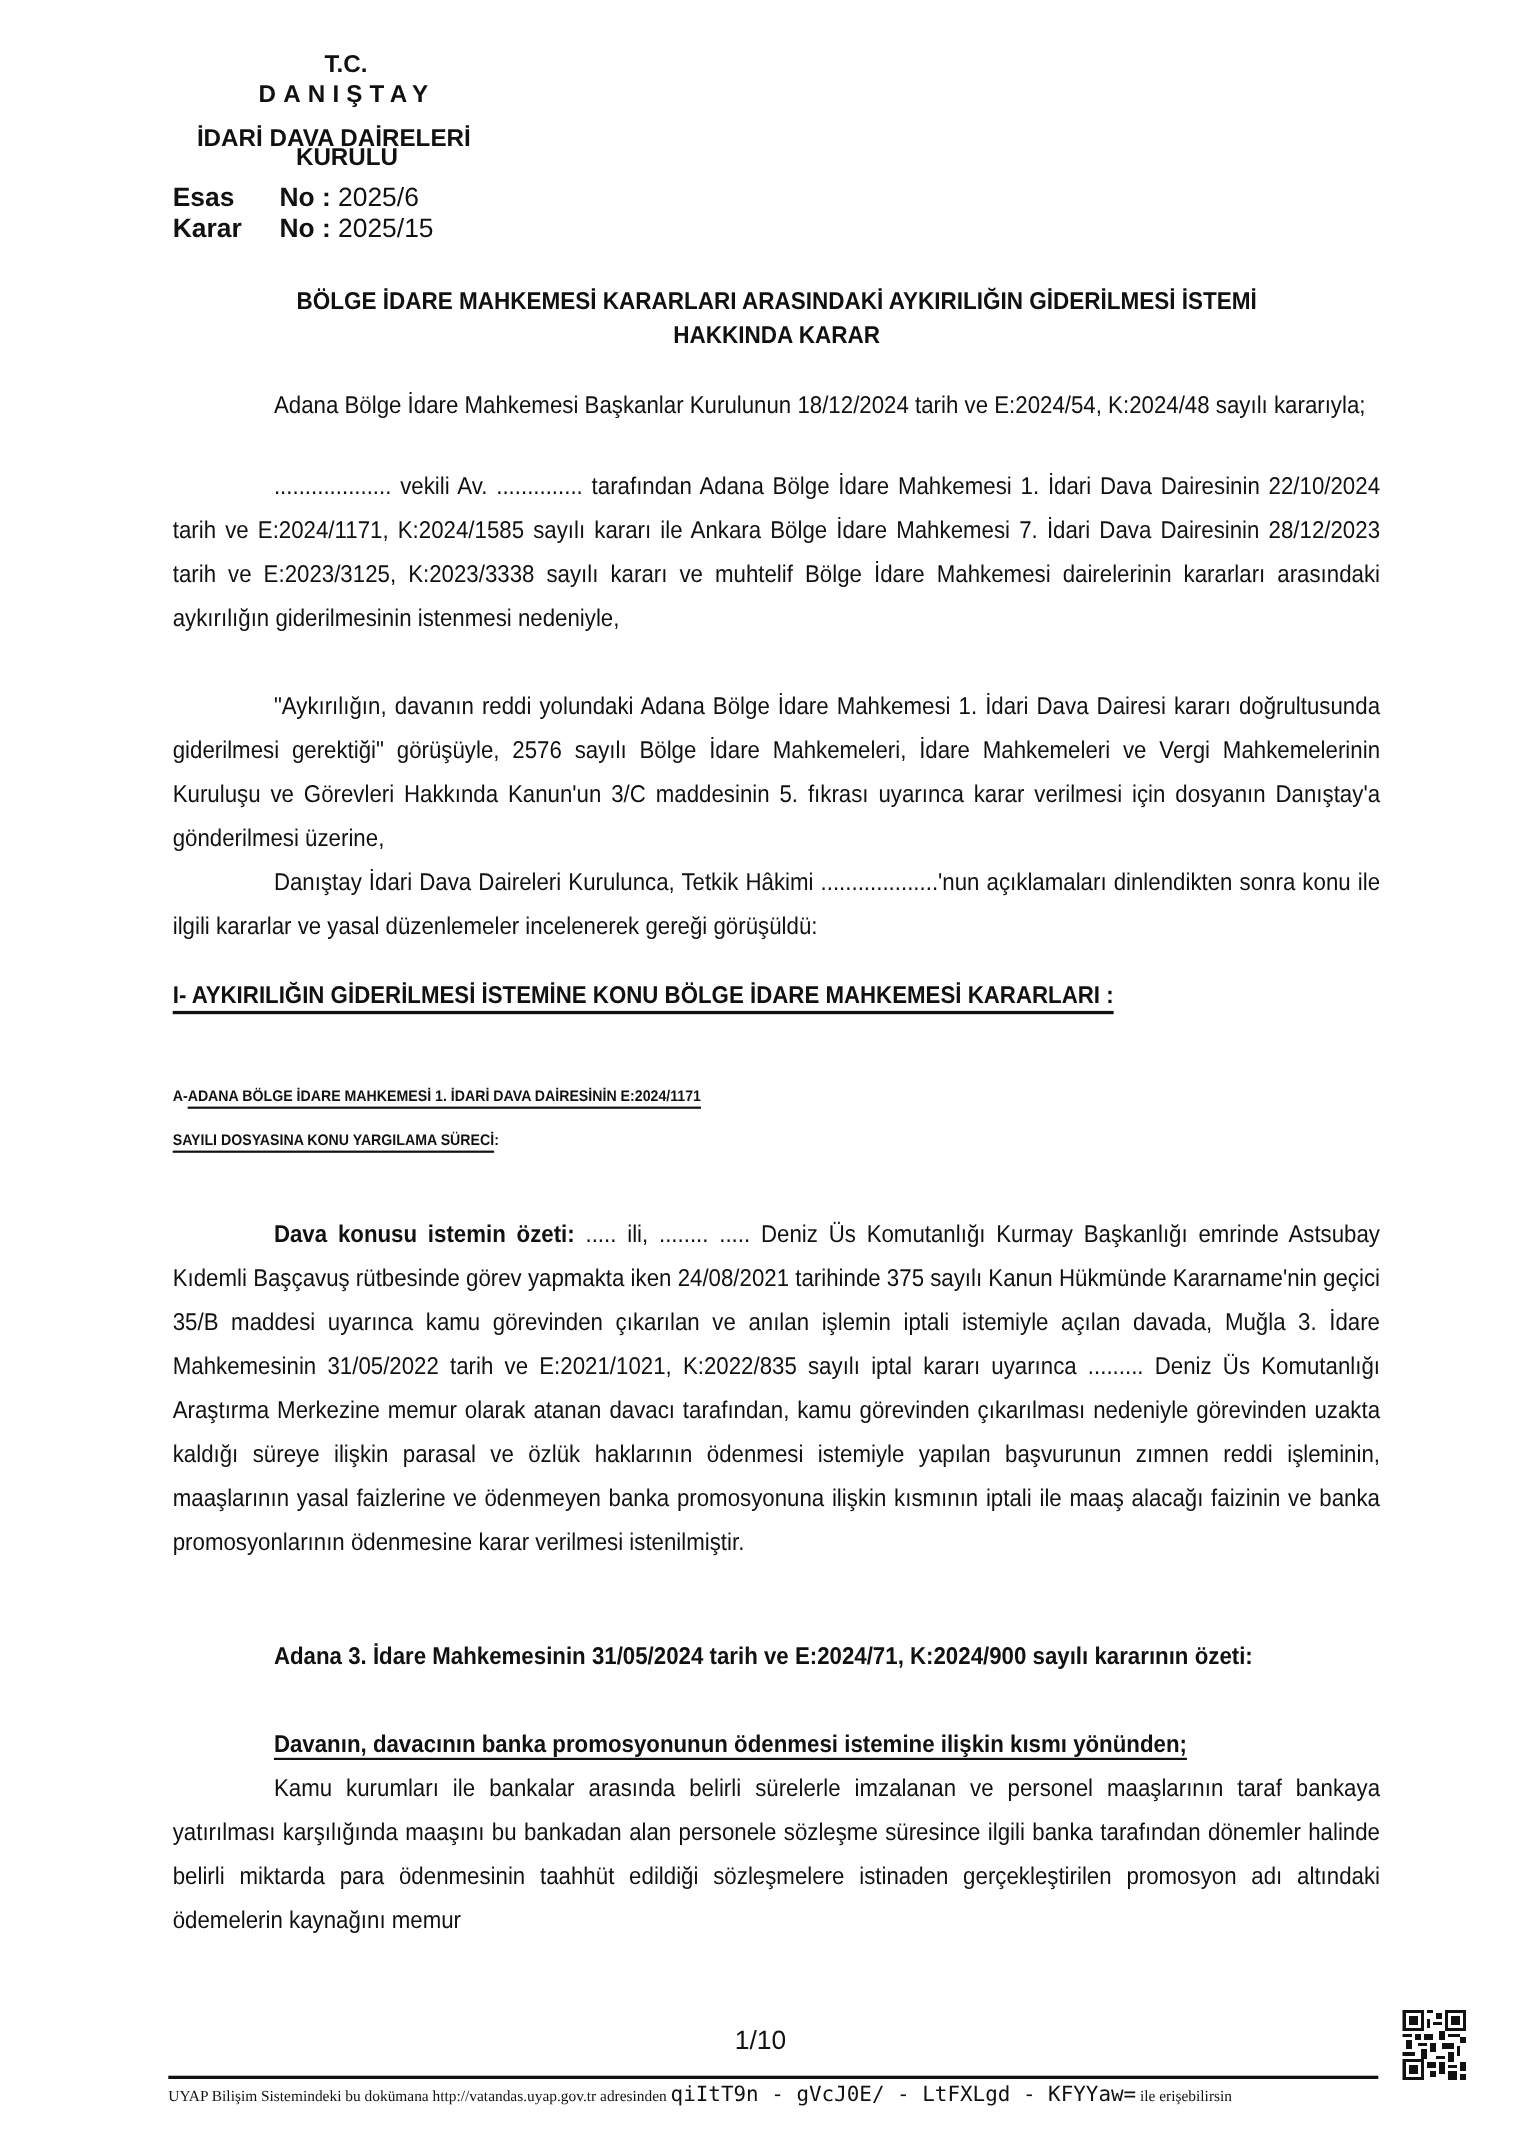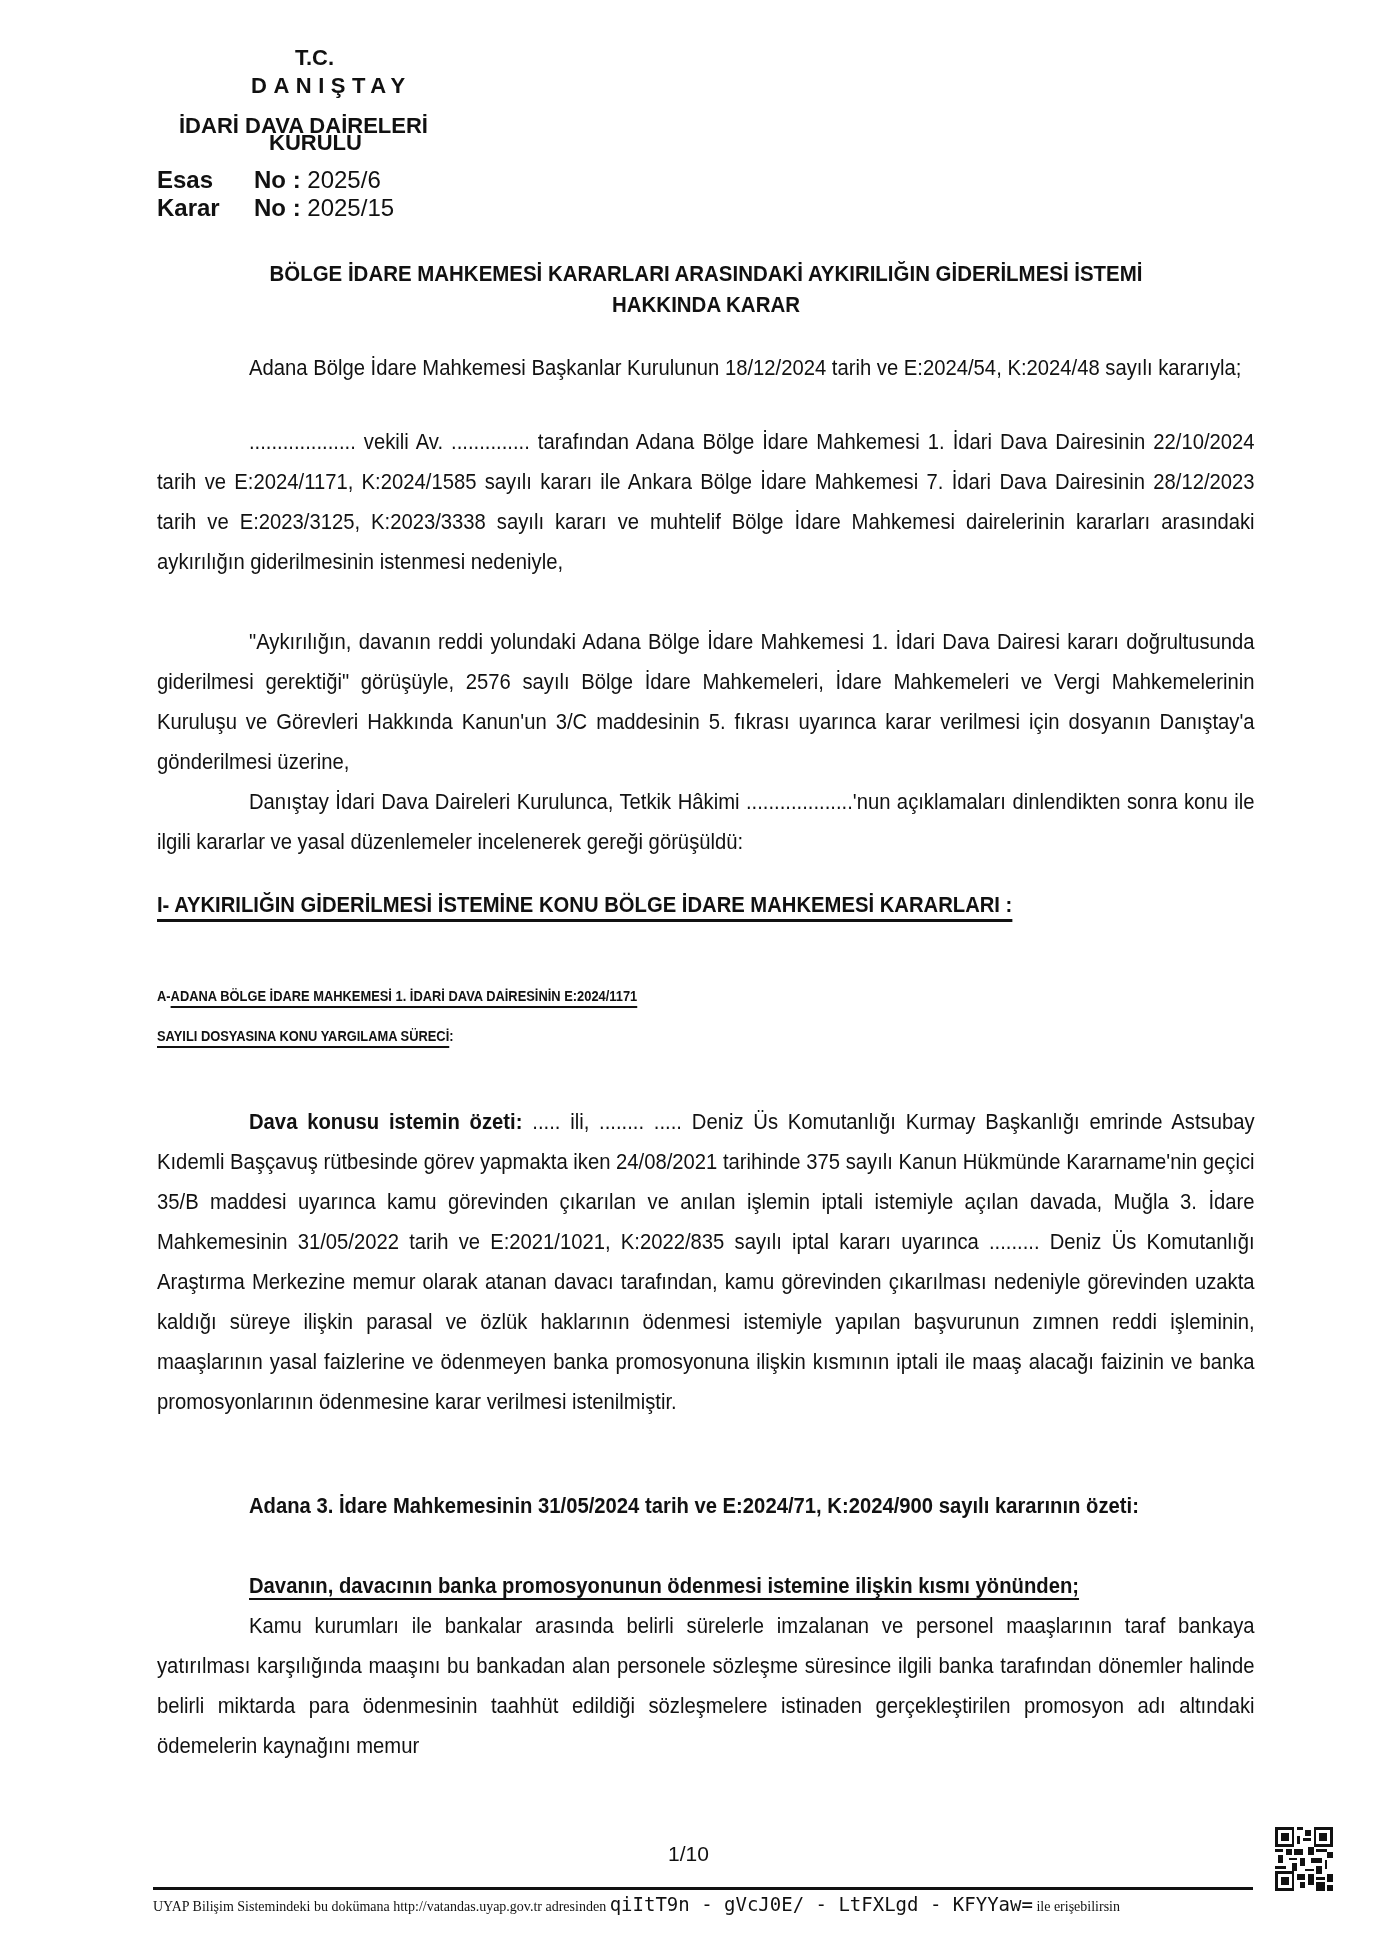--- a/index.html
+++ b/index.html
@@ -3,21 +3,21 @@
 <meta charset="utf-8">
 <style>
   html, body { margin: 0; padding: 0; background: #ffffff; }
   body {
     width: 1386px; height: 1960px; position: relative; overflow: hidden;
     font-family: "Liberation Sans", sans-serif; color: #111111;
   }
   .header-block { position: absolute; left: 157px; top: 46px; }
   .hc { position: absolute; font-weight: bold; font-size: 22px; line-height: 24px; white-space: nowrap; }
   .h-tc { left: 138px; top: 0; }
-  .h-danistay { left: 78px; top: 28px; letter-spacing: 6.5px; margin-left: 16px; }
+  .h-danistay { left: 78px; top: 28px; letter-spacing: 6.5px; }
   .h-idari { left: 22px; top: 68px; }
   .h-kurulu { left: 112px; top: 85px; text-align: center; }
   .h-no { left: 0; font-size: 24px; font-weight: bold; }
   .h-esas { top: 122px; }
   .h-karar { top: 150px; }
   .h-no .lbl { display: inline-block; width: 97px; }
   .h-no .val { font-weight: normal; }
 
   .title { position: absolute; left: 157px; width: 1098px; top: 258px; text-align: center;
     font-weight: bold; font-size: 22px; line-height: 31px; transform: scaleX(0.93); transform-origin: center; }
@@ -25,21 +25,21 @@
   .para { position: absolute; left: 157px; width: 1098px; font-size: 22px; line-height: 40px; text-align: justify; }
   .para .ind { display: inline-block; width: 100px; }
   .cond { transform: scaleX(0.92); transform-origin: left top; width: 1193px; }
   .b { font-weight: bold; }
   .u { text-decoration: underline; text-underline-offset: 5px; text-decoration-thickness: 2px; }
 
   .sec1 { position: absolute; left: 157px; top: 890px; font-weight: bold; font-size: 22px; line-height: 30px;
     text-decoration: underline; text-underline-offset: 7px; text-decoration-thickness: 3px; white-space: nowrap; }
   .secA { position: absolute; left: 157px; width: 1098px; top: 976px; font-weight: bold; font-size: 14px; line-height: 40px; }
 
-  .footer-page { position: absolute; left: 668px; top: 1842px; font-size: 21px; }
+  .footer-page { position: absolute; left: 668px; top: 1842px; font-size: 24px; }
   .footer-rule { position: absolute; left: 153px; top: 1887px; width: 1100px; height: 3px; background: #111; }
   .footer-text { position: absolute; left: 153px; top: 1893px; font-family: "Liberation Serif", serif; font-size: 14px; white-space: nowrap; }
   .footer-code { font-family: "DejaVu Sans Mono", monospace; font-size: 19px; }
   .qr { position: absolute; left: 1275px; top: 1827px; width: 58px; height: 64px; }
 </style>
 </head>
 <body>
 
 <div class="header-block">
   <div class="hc h-tc">T.C.</div>

